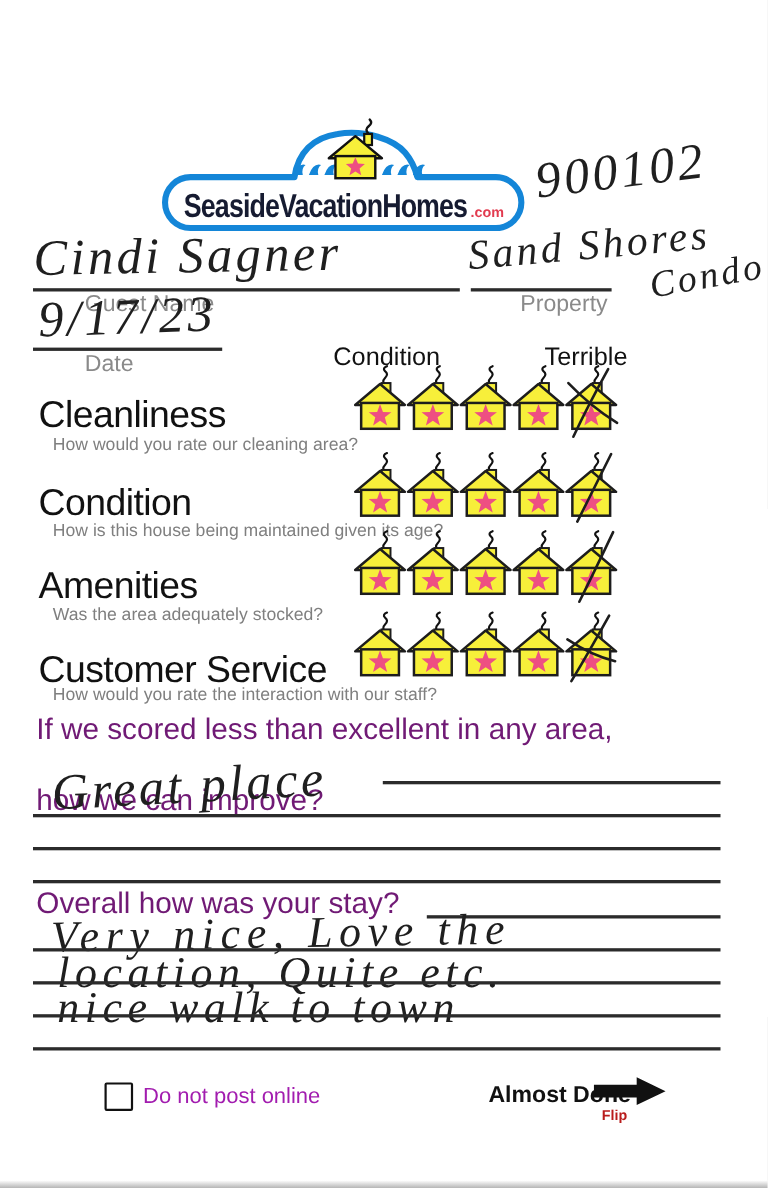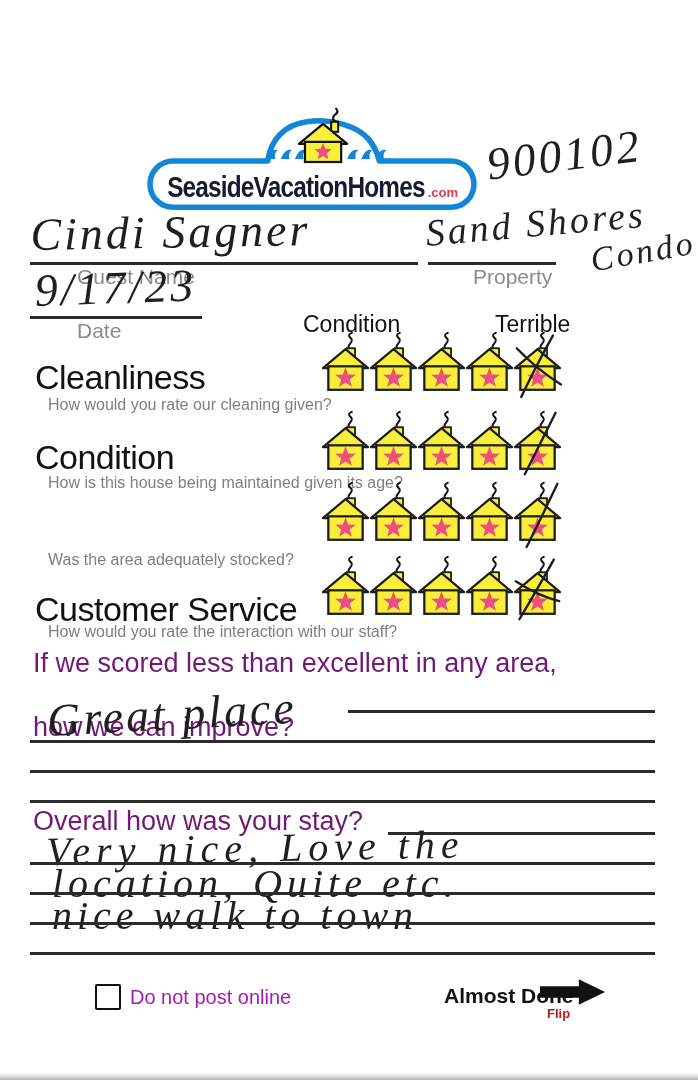--- a/index.html
+++ b/index.html
@@ -94,21 +94,21 @@
   <div class="fld-label" style="left:430px;top:265px;">Property</div>
 
   <div class="hand" style="left:34px;top:268px;font-size:46px;transform:rotate(-2deg);">9/17/23</div>
   <div class="rule" style="left:30px;top:316px;width:172px;"></div>
   <div class="fld-label" style="left:34px;top:319px;">Date</div>
 
   <div class="scale-lbl" style="left:303px;top:311px;">Condition</div>
   <div class="scale-lbl" style="left:495px;top:311px;">Terrible</div>
 
   <div class="rate-title" style="top:358px;">Cleanliness</div>
-  <div class="rate-sub" style="top:396px;">How would you rate our cleaning given?</div>
+  <div class="rate-sub" style="top:396px;">How would you rate our cleaning area?</div>
   <div class="houses" style="top:337px;">
     <svg class="house" viewBox="0 0 52 60">
         <use href="#rhouse"></use>
       </svg>
     <svg class="house" viewBox="0 0 52 60">
         <use href="#rhouse"></use>
       </svg>
     <svg class="house" viewBox="0 0 52 60">
         <use href="#rhouse"></use>
       </svg>
@@ -145,20 +145,21 @@
       <svg class="house" viewBox="0 0 52 60">
           <use href="#rhouse"></use>
         </svg>
       <svg class="mark" viewBox="0 0 52 60">
         <path class="mk-a" d="M12,64 Q28,32 46,-4"></path>
           <path class="mk-b" d="M3,12 Q26,36 52,52"></path>
       </svg>
     </span>
   </div>
 
+  <div class="rate-title" style="top:514px;">Amenities</div>
   <div class="rate-sub" style="top:551px;">Was the area adequately stocked?</div>
   <div class="houses" style="top:487px;">
     <svg class="house" viewBox="0 0 52 60">
         <use href="#rhouse"></use>
       </svg>
     <svg class="house" viewBox="0 0 52 60">
         <use href="#rhouse"></use>
       </svg>
     <svg class="house" viewBox="0 0 52 60">
         <use href="#rhouse"></use>

